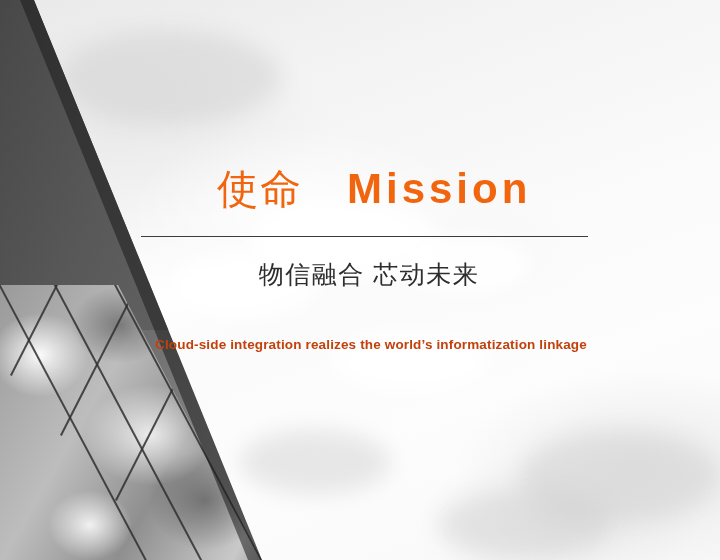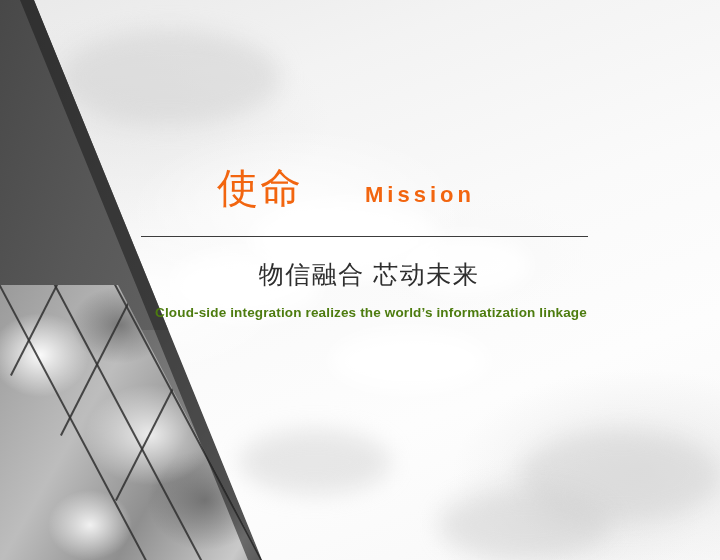--- a/index.html
+++ b/index.html
@@ -136,25 +136,25 @@
 
   .heading-cn {
     font-size: 41px;
     font-weight: 400;
     letter-spacing: 2px;
     line-height: 1;
     margin-left: 76px;
   }
 
   .heading-en {
-    font-size: 22px;
+    font-size: 42px;
     font-weight: bold;
     letter-spacing: 4px;
     line-height: 1;
-    margin-left: 62px;
+    margin-left: 44px;
   }
 
   .divider {
     position: absolute;
     left: 141px;
     top: 236px;
     width: 447px;
     height: 1px;
     background: #3c3c3c;
   }
@@ -179,24 +179,25 @@
     top: 301px;
     width: 720px;
     padding-left: 22px;
     box-sizing: border-box;
     text-align: center;
   }
 
   .body-line {
     font-size: 13.5px;
     font-weight: 600;
-    color: #4d7c0f;
+    color: #c2410c;
     line-height: 24px;
     letter-spacing: 0.15px;
     white-space: nowrap;
+    margin-top: 32px;
   }
 </style>
 </head>
 <body>
 
 <div id="stage">
 
   <div class="bg-photo">
     <div class="sky"></div>
 

